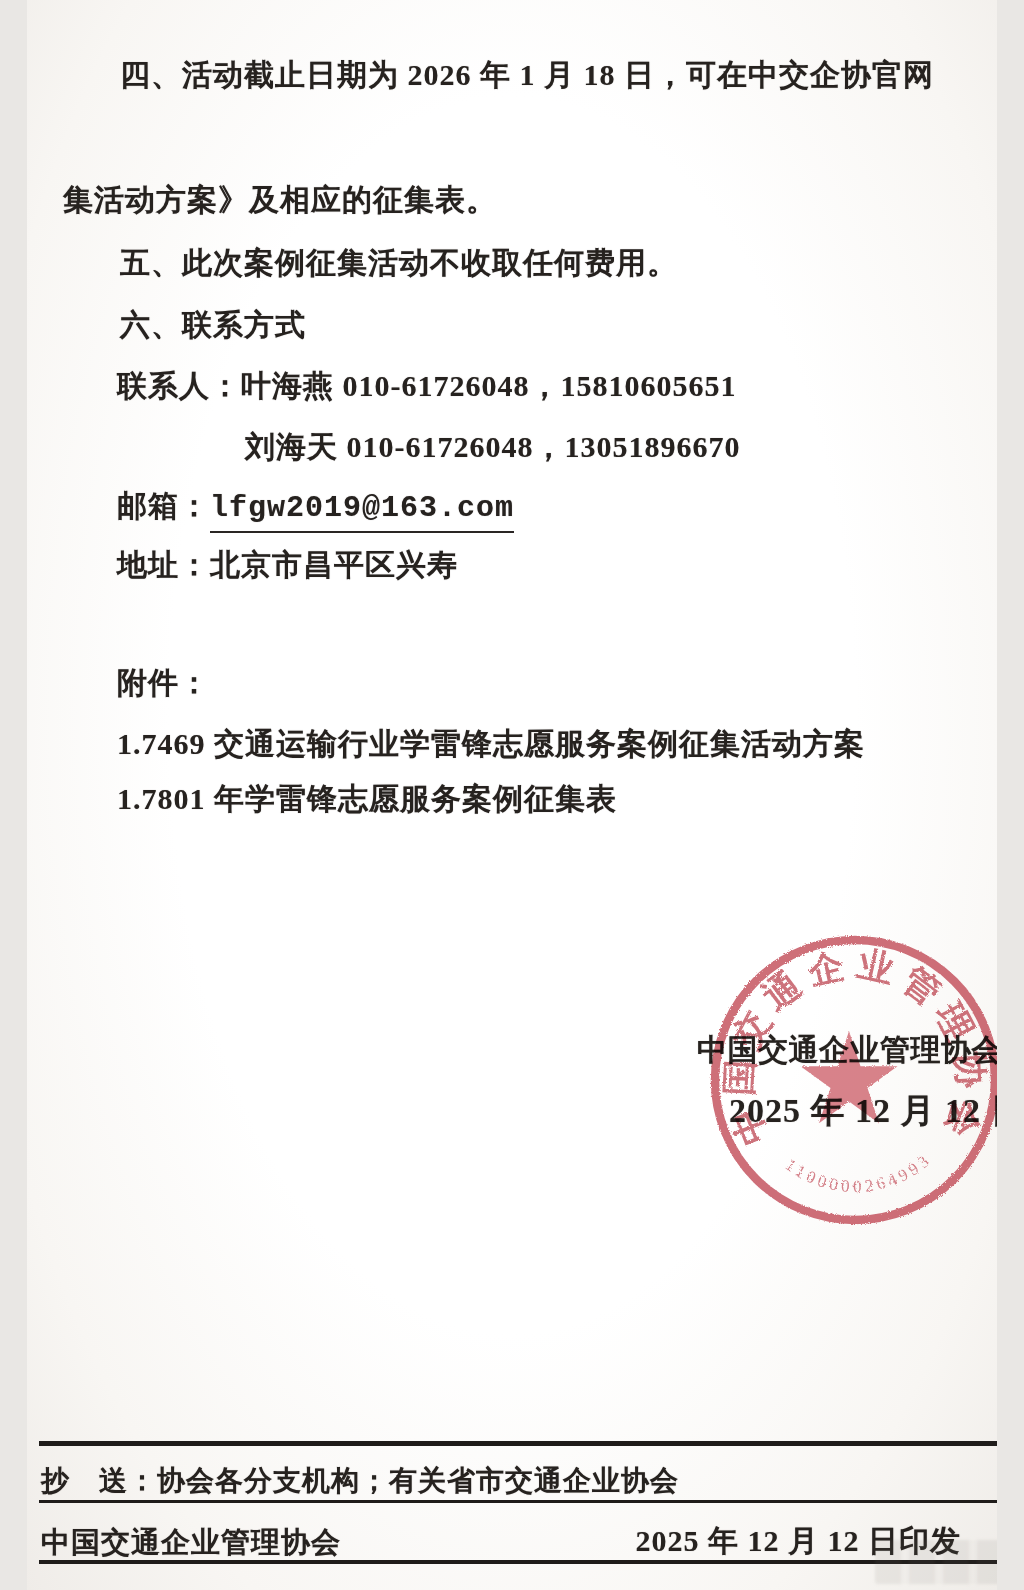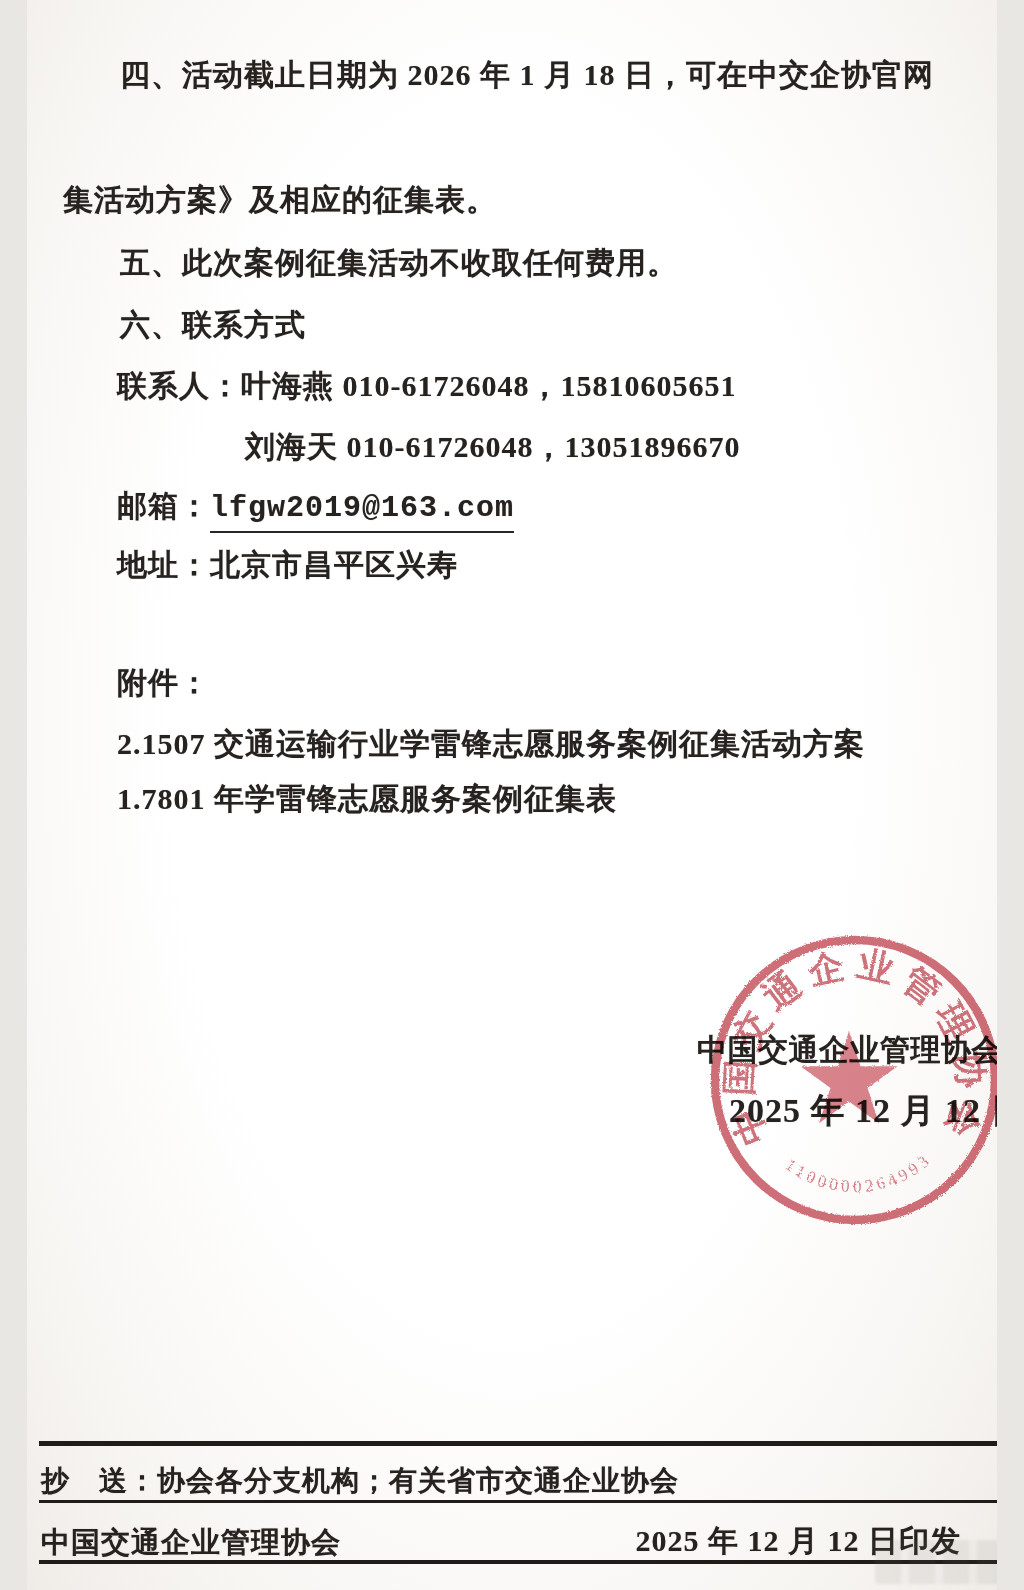--- a/index.html
+++ b/index.html
@@ -77,21 +77,21 @@
   <div class="ln l-c1">联系人：叶海燕 010-61726048，15810605651</div>
   <div class="ln l-c2">刘海天 010-61726048，13051896670</div>
 
   <div class="ln l-em">
     <span>邮箱：</span><span class="u">lfgw2019@163.com</span>
   </div>
 
   <div class="ln l-ad">地址：北京市昌平区兴寿</div>
 
   <div class="ln l-att">附件：</div>
-  <div class="ln l-a1">2.1507 交通运输行业学雷锋志愿服务案例征集活动方案</div>
+  <div class="ln l-a1">1.7469 交通运输行业学雷锋志愿服务案例征集活动方案</div>
   <div class="ln l-a2">1.7801 年学雷锋志愿服务案例征集表</div>
 
   <svg class="seal" width="300" height="300" viewBox="0 0 300 300" aria-hidden="true">
     <defs>
       <filter id="roughen" x="-10%" y="-10%" width="120%" height="120%">
         <feTurbulence type="fractalNoise" baseFrequency="0.9" numOctaves="2" seed="3" result="n"></feTurbulence>
         <feDisplacementMap in="SourceGraphic" in2="n" scale="3"></feDisplacementMap>
       </filter>
       <path id="ringArc" d="M 65.6 209.1 A 103 103 0 1 1 234.4 209.1" fill="none"></path>
       <path id="numArc" d="M 76.5 234.6 A 112 112 0 0 0 235.8 222" fill="none"></path>

